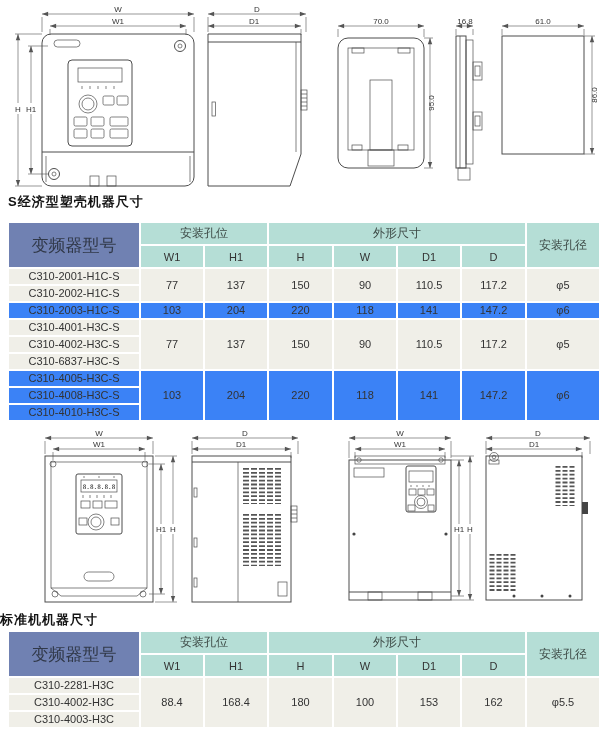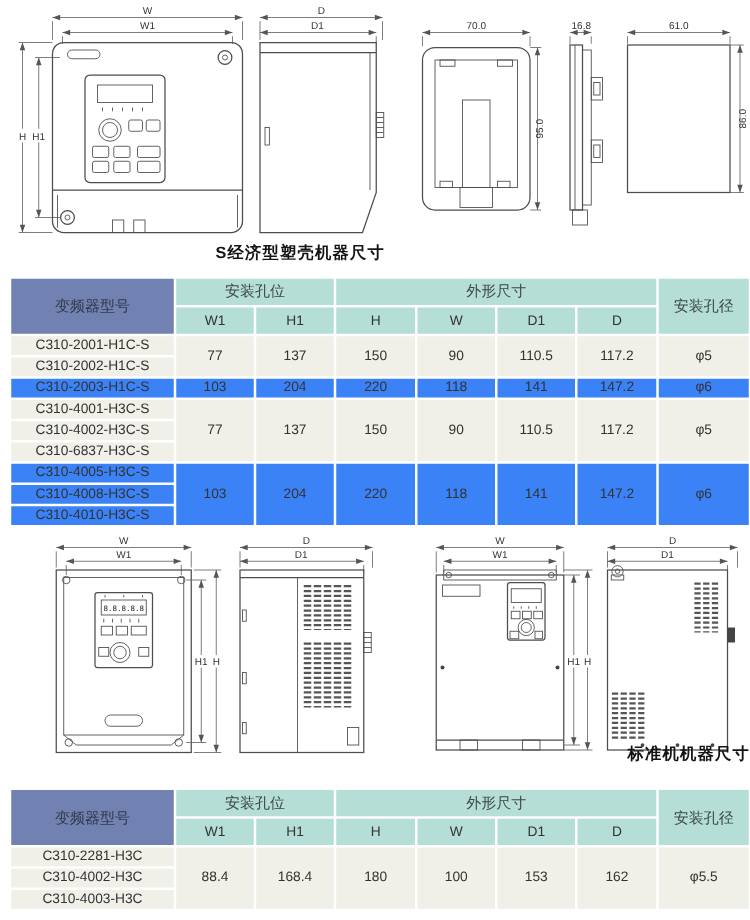--- a/index.html
+++ b/index.html
@@ -9,38 +9,38 @@
   svg.dwg{position:absolute;overflow:visible;}
   .dwg .ln{stroke:#4d4d4d;stroke-width:1;fill:none;}
   .dwg .ln2{stroke:#4d4d4d;stroke-width:.7;fill:none;}
   .dwg .dim{stroke:#6a6a6a;stroke-width:.7;fill:none;}
   .dwg .vent{stroke:#555;stroke-dasharray:1.8 2.1;fill:none;}
   .dwg .fillb{fill:#444;stroke:none;}
   .dwg .wbg{fill:#fff;stroke:none;}
   .dwg text{font-family:"Liberation Sans",sans-serif;font-size:8px;fill:#333;stroke:none;}
   .dwg text.disp{font-family:"DejaVu Sans Mono",monospace;font-size:6px;fill:#222;}
   
-  .cap{position:absolute;font-size:13px;font-weight:bold;color:#141414;text-align:right;letter-spacing:1px;}
+  .cap{position:absolute;font-size:13px;font-weight:bold;color:#141414;text-align:left;letter-spacing:1px;}
   
   table.dim-table{position:absolute;left:7px;border-collapse:separate;border-spacing:2px;
         table-layout:fixed;width:594px;font-size:11px;color:#333;}
   .dim-table th{font-weight:normal;padding:0;text-align:center;}
   .dim-table thead tr{height:21px;}
   .dim-table tbody tr{height:15px;}
   .dim-table td{padding:0;text-align:center;line-height:15px;}
-  .dim-table th.blue{background:#7081b2;color:#303848;font-size:12px;}
+  .dim-table th.blue{background:#7081b2;color:#303848;font-size:17px;}
   .dim-table th.teal{background:#b5ded6;color:#3d4a46;font-size:12px;}
   .dim-table th.teal.sub{font-size:11px;color:#333;}
   .dim-table tr.light td{background:#f0efe8;}
   .dim-table tr.lav td{background:#3b82f6;}
   #t1{top:221px;}
   #t2{top:630px;}
   #cap1{left:8px;top:193px;width:300px;}
   #cap2{left:326px;top:193px;width:274px;}
-  #cap3{left:0;top:594px;width:600px;}
+  #cap3{left:0;top:611px;width:600px;}
 </style>
 </head>
 <body>
 
 <div class="page">
 
   
   <svg width="0" height="0">
     <defs>
       <marker id="arw" viewBox="0 0 8 6" markerWidth="7" markerHeight="6" refX="7.5" refY="3" orient="auto-start-reverse" markerUnits="userSpaceOnUse">

